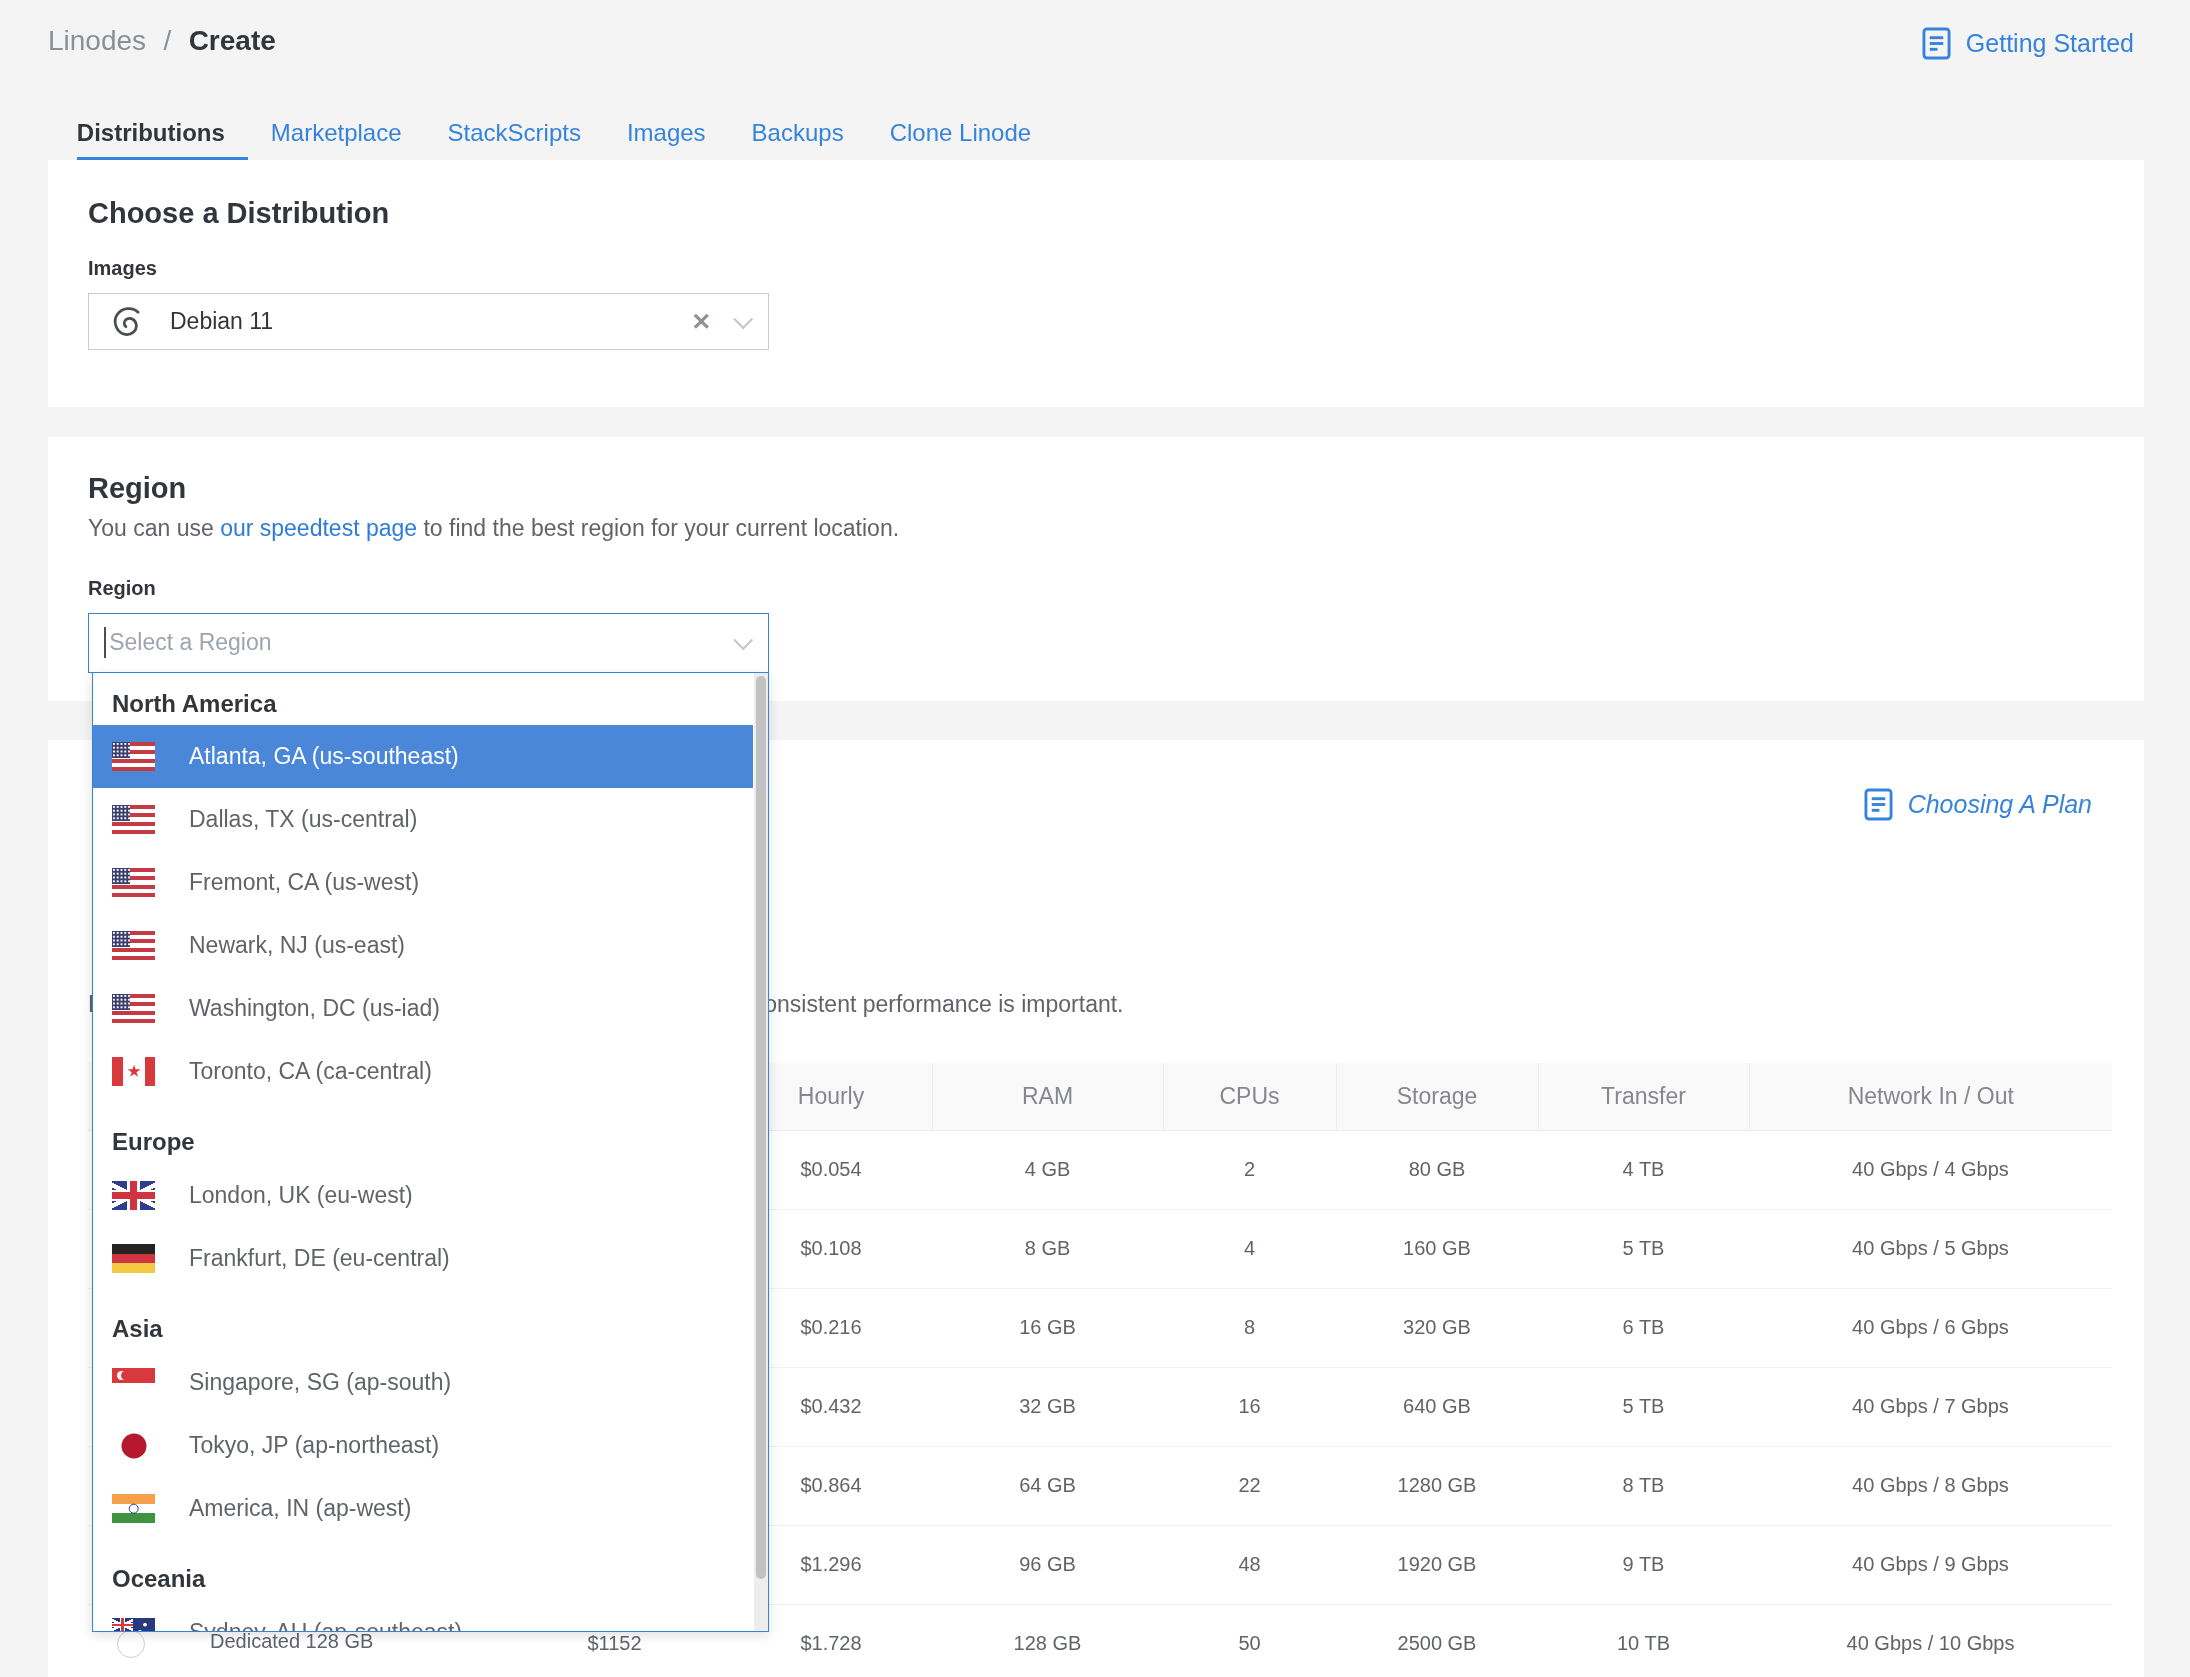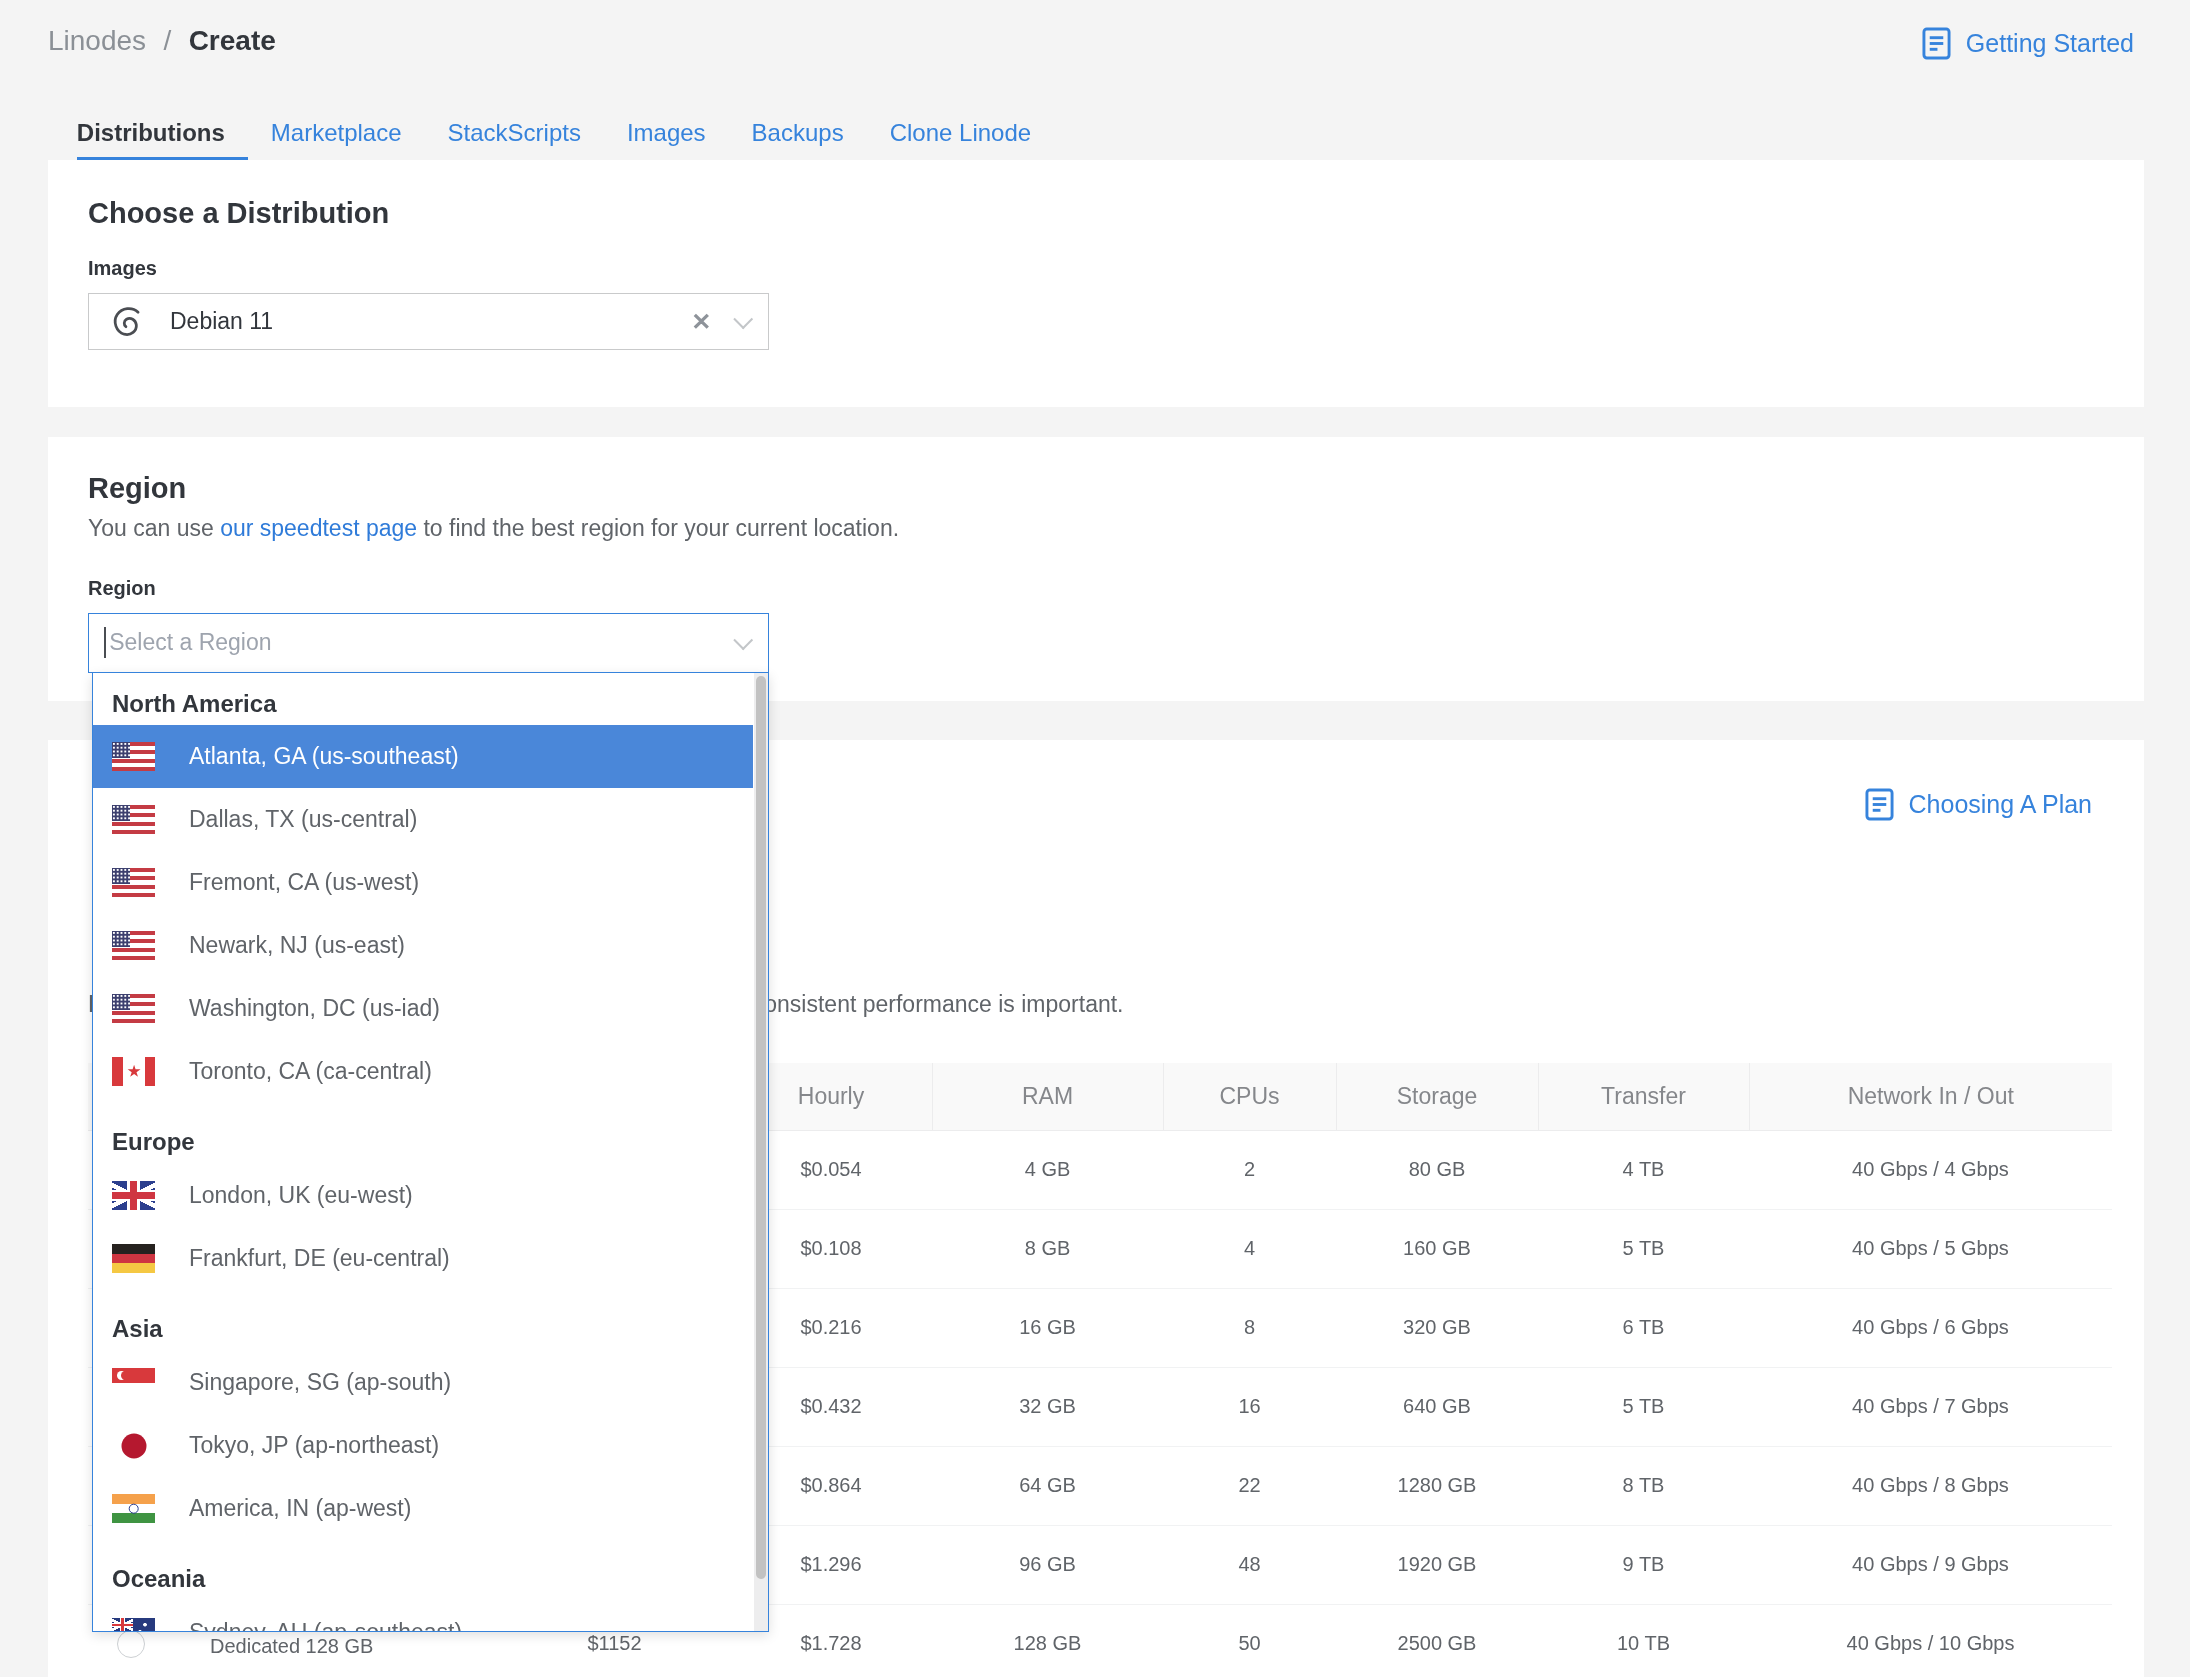--- a/index.html
+++ b/index.html
@@ -19,21 +19,21 @@
   
   .breadcrumb { position:absolute; left:48px; top:25px; font-size:28px; }
   .breadcrumb .crumb-root { color:#8b9096; cursor:pointer;text-align:right; }
   .breadcrumb .crumb-sep { color:#8b9096; margin:0 9.6px; }
   .breadcrumb .crumb-current { color:#32363c; font-weight:bold; }
 
   
   .doc-link { position:absolute; display:flex; align-items:center; gap:14.4px;
               color:#3683dc; font-size:25px; cursor:pointer; }
   #getting-started { top:27px; right:56px; }
-  #choosing-plan { top:48px; right:52px; }
+  #choosing-plan { top:48px; right:52px;font-style:italic; }
   .doc-icon { width:29px; height:33px; flex:none; }
 
   
   .tabs { position:absolute; left:48px; top:106px; width:2096px; height:55px;
           display:flex; padding-left:5.8px; border-bottom:1px solid #dcdee0; }
   .tab { padding:0 23px; font-size:24px; color:#3683dc; display:flex;
          align-items:center; position:relative; cursor:pointer; white-space:nowrap; }
   .tab.active { color:#32363c; font-weight:bold; }
   .tab.active::after { content:""; position:absolute; left:23px; right:0;
          bottom:-3.8px; height:6.7px; background:#3683dc; }
@@ -127,21 +127,21 @@
       border-collapse:collapse; table-layout:fixed; }
   .plan-table thead th { height:67px; background:#f9f9f9; font-weight:normal;
       font-size:23px; color:#85878b; border-left:1px solid #ececed; }
   .plan-table thead th:first-child { border-left:none; }
   .plan-table thead tr { border-bottom:1px solid #ececed; }
   .plan-table tbody td { height:79px; text-align:center; font-size:20px; color:#606469;
       border-top:1px solid #f1f2f3; background:#fff; }
   .plan-table tbody tr:first-child td { border-top:none; }
   .plan-table tbody tr:last-child td { border-bottom:1px solid #e9eaeb; }
   td.plan-cell { text-align:left; }
-  .plan-cell-inner { display:flex; align-items:flex-end; }
+  .plan-cell-inner { display:flex; align-items:flex-start; }
   .radio { width:28px; height:28px; border-radius:50%; border:1.9px solid #cdd0d3;
       background:#fff; margin-left:29px; flex:none; cursor:pointer; }
   .plan-label { margin-left:65px; white-space:nowrap; }
 </style>
 </head>
 <body>
 
 <div class="breadcrumb">
   <span class="crumb-root">Linodes</span>
   <span class="crumb-sep">/</span>

